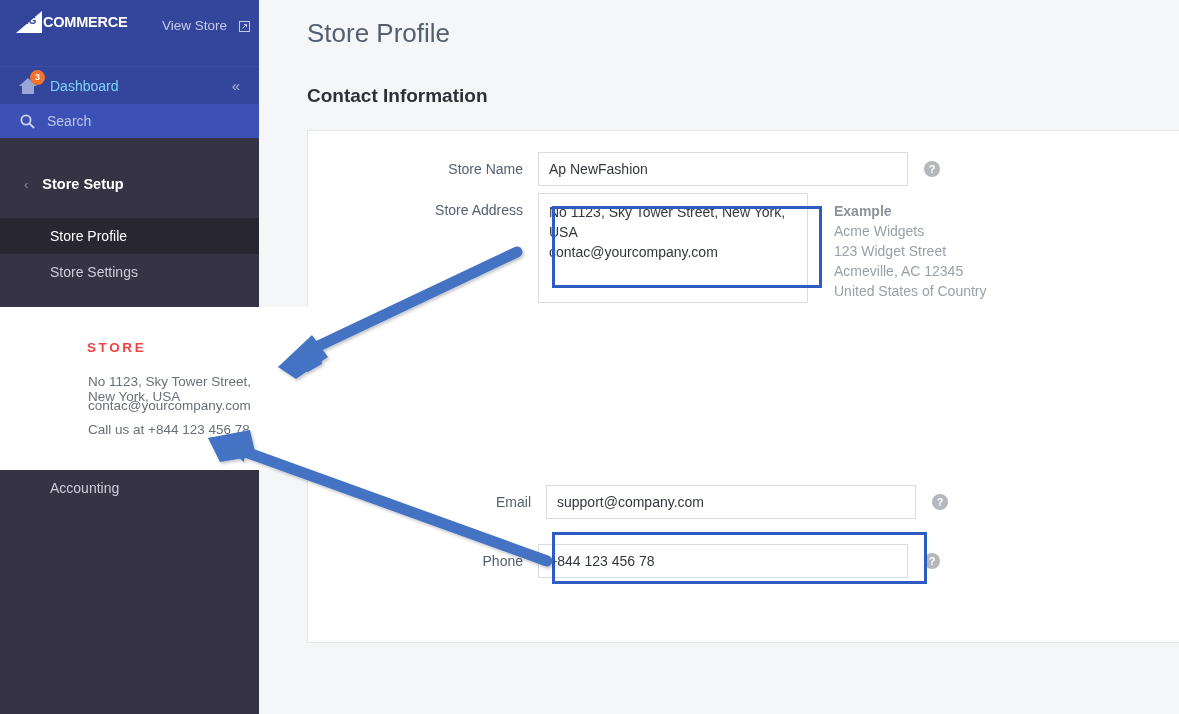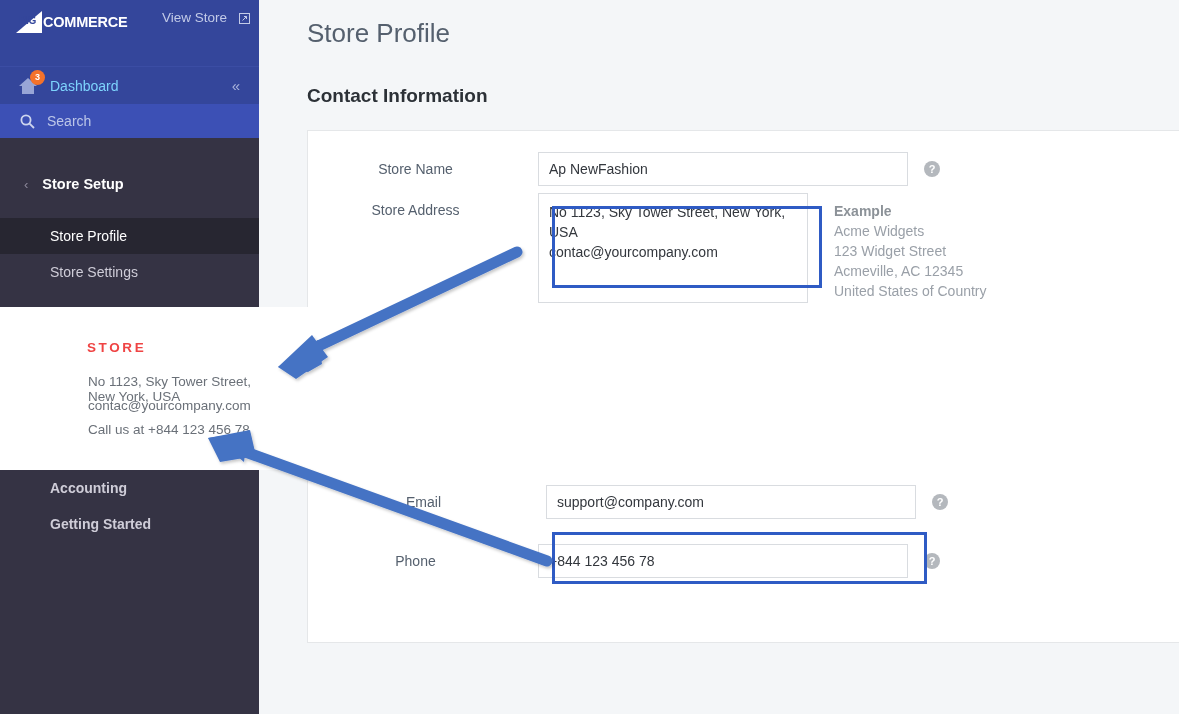--- a/index.html
+++ b/index.html
@@ -39,21 +39,21 @@
   #logo-big {
     position: absolute; left: 3px; top: 4px;
     color: #34469b; font-size: 10px; font-weight: bold;
     letter-spacing: -0.3px; z-index: 2;
   }
   #logo-commerce {
     color: #ffffff; font-size: 14.5px; font-weight: bold;
     letter-spacing: -0.2px;
   }
   #view-store {
-    position: absolute; left: 162px; top: 10px;
+    position: absolute; left: 162px; top: 18px;
     color: #c3cbe8; font-size: 13.5px;
     display: flex; align-items: center; gap: 12px;
     cursor: pointer;
   }
   .ext-icon { display: inline-block; width: 11px; height: 11px; }
 
   #dash-row {
     height: 38px; background: #34469b;
     display: flex; align-items: center;
     position: relative; padding-left: 18px;
@@ -96,21 +96,21 @@
 
   .nav-item {
     height: 36px; display: flex; align-items: center;
     padding-left: 50px; color: #cfcdd8; font-size: 14px;
     cursor: pointer;
   }
   .nav-item.active { background: #272631; color: #ffffff; }
   #nav-gap-1 { height: 12px; }
 
   
-  #lower-nav { position: absolute; top: 470px; left: 0; width: 282px; font-weight: bold; }
+  #lower-nav { position: absolute; top: 470px; left: 0; width: 282px; }
 
   
   #main {
     position: absolute; left: 259px; top: 0;
     width: 920px; height: 714px; background: #f4f6f8;
     overflow: hidden;
   }
   #page-title {
     position: absolute; left: 48px; top: 18px;
     font-size: 26px; color: #55606e; font-weight: normal;
@@ -122,21 +122,21 @@
   #card {
     position: absolute; left: 48px; top: 130px;
     width: 920px; height: 513px;
     background: #ffffff;
     border: 1px solid #e5e7e9;
     border-right: none;
   }
 
   .row { position: absolute; display: flex; align-items: flex-start; }
   .flabel {
-    width: 230px; text-align: center; padding-right: 15px;
+    width: 230px; text-align: right; padding-right: 15px;
     font-size: 14px; color: #55606e; line-height: 34px;
   }
   .finput {
     width: 370px; height: 34px;
     border: 1px solid #d9dce0; background: #fff;
     font-size: 14px; color: #33373d;
     padding: 0 10px; line-height: 32px;
     font-family: "Liberation Sans", sans-serif;
   }
   .helpq {
@@ -301,23 +301,20 @@
   <div class="nav-item active">
     <span>Store Profile</span>
   </div>
   <div class="nav-item">
     <span>Store Settings</span>
   </div>
 
   <div id="lower-nav">
     <div class="nav-item">
       <span>Accounting</span>
-    </div>
-    <div class="nav-item">
-      <span>Getting Started</span>
     </div>
   </div>
 </div>
 
 <div id="main">
   <div id="page-title">Store Profile</div>
   <div id="section-title">Contact Information</div>
 
   <div id="card">
 

